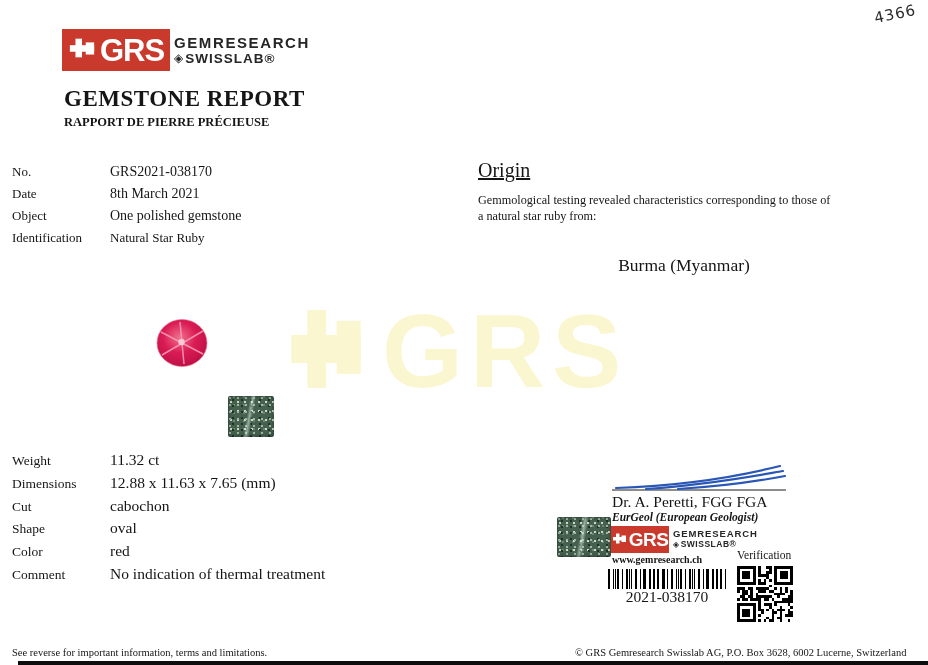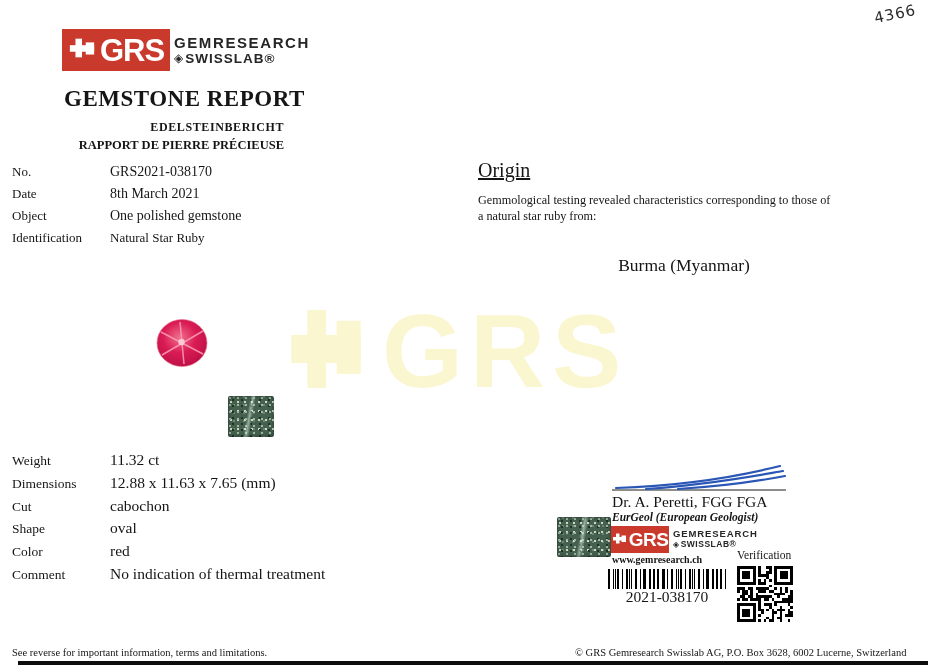--- a/index.html
+++ b/index.html
@@ -32,21 +32,21 @@
   .lg-text .diamond { font-size:12px; margin-right:1px; }
 
   .logo-bottom-pos { position:absolute; left:611px; top:526px; }
   .logo-box.sm { width:58px; height:27px; gap:2px; }
   .sm .logo-acronym { font-size:19px; letter-spacing:-0.5px; }
   .sm-text .l1 { font-size:9.5px; letter-spacing:0.9px; }
   .sm-text .l2 { font-size:8.5px; letter-spacing:0.5px; }
   .sm-text .diamond { font-size:8px; margin-right:1px; }
 
   
-  .title-block { position:absolute; left:64px; top:86px; width:220px; text-align:right; }
+  .title-block { position:absolute; left:64px; top:86px; width:220px; text-align:left; }
   .title { font-size:23px; font-weight:bold; letter-spacing:0.5px; white-space:nowrap; }
   .sub1 { margin-top:8px; font-size:12px; font-weight:bold; letter-spacing:0.6px; }
   .sub2 { margin-top:3px; font-size:12.5px; font-weight:bold; white-space:nowrap; }
 
   
   .fields { position:absolute; left:12px; top:164px; }
   .frow { display:flex; align-items:baseline; height:22px;font-family:Liberation Serif, serif; }
   .frow.em { height:26px; }
   .flabel { width:98px; font-size:13px; }
   .fvalue { font-size:14px; }
@@ -136,21 +136,20 @@
       <div class="l1">GEMRESEARCH</div>
       <div class="l2">
         <span class="diamond">◈</span>
         <span>SWISSLAB®</span>
       </div>
     </div>
   </div>
 
   <div class="title-block">
     <div class="title">GEMSTONE REPORT</div>
-    <div class="sub1">EDELSTEINBERICHT</div>
     <div class="sub2">RAPPORT DE PIERRE PRÉCIEUSE</div>
   </div>
 
   <div class="fields">
     <div class="frow">
       <span class="flabel">No.</span>
       <span class="fvalue">GRS2021-038170</span>
     </div>
     <div class="frow">
       <span class="flabel">Date</span>

